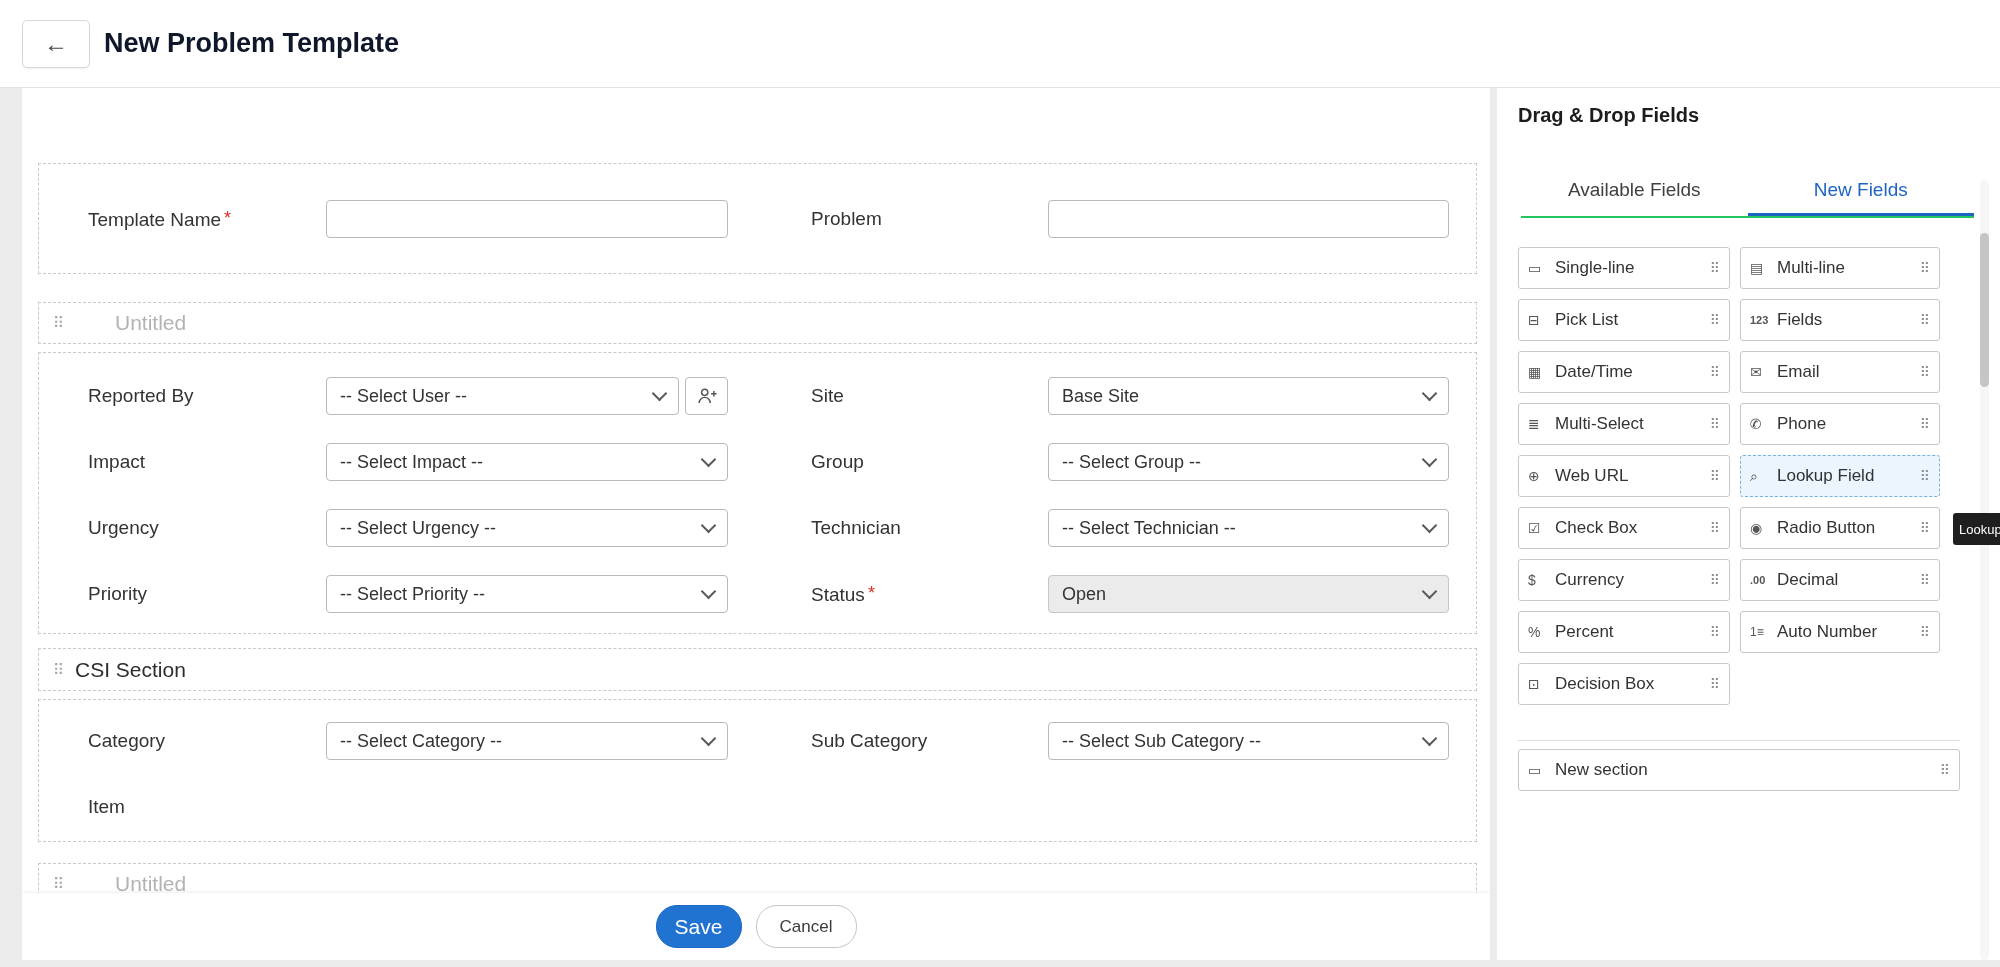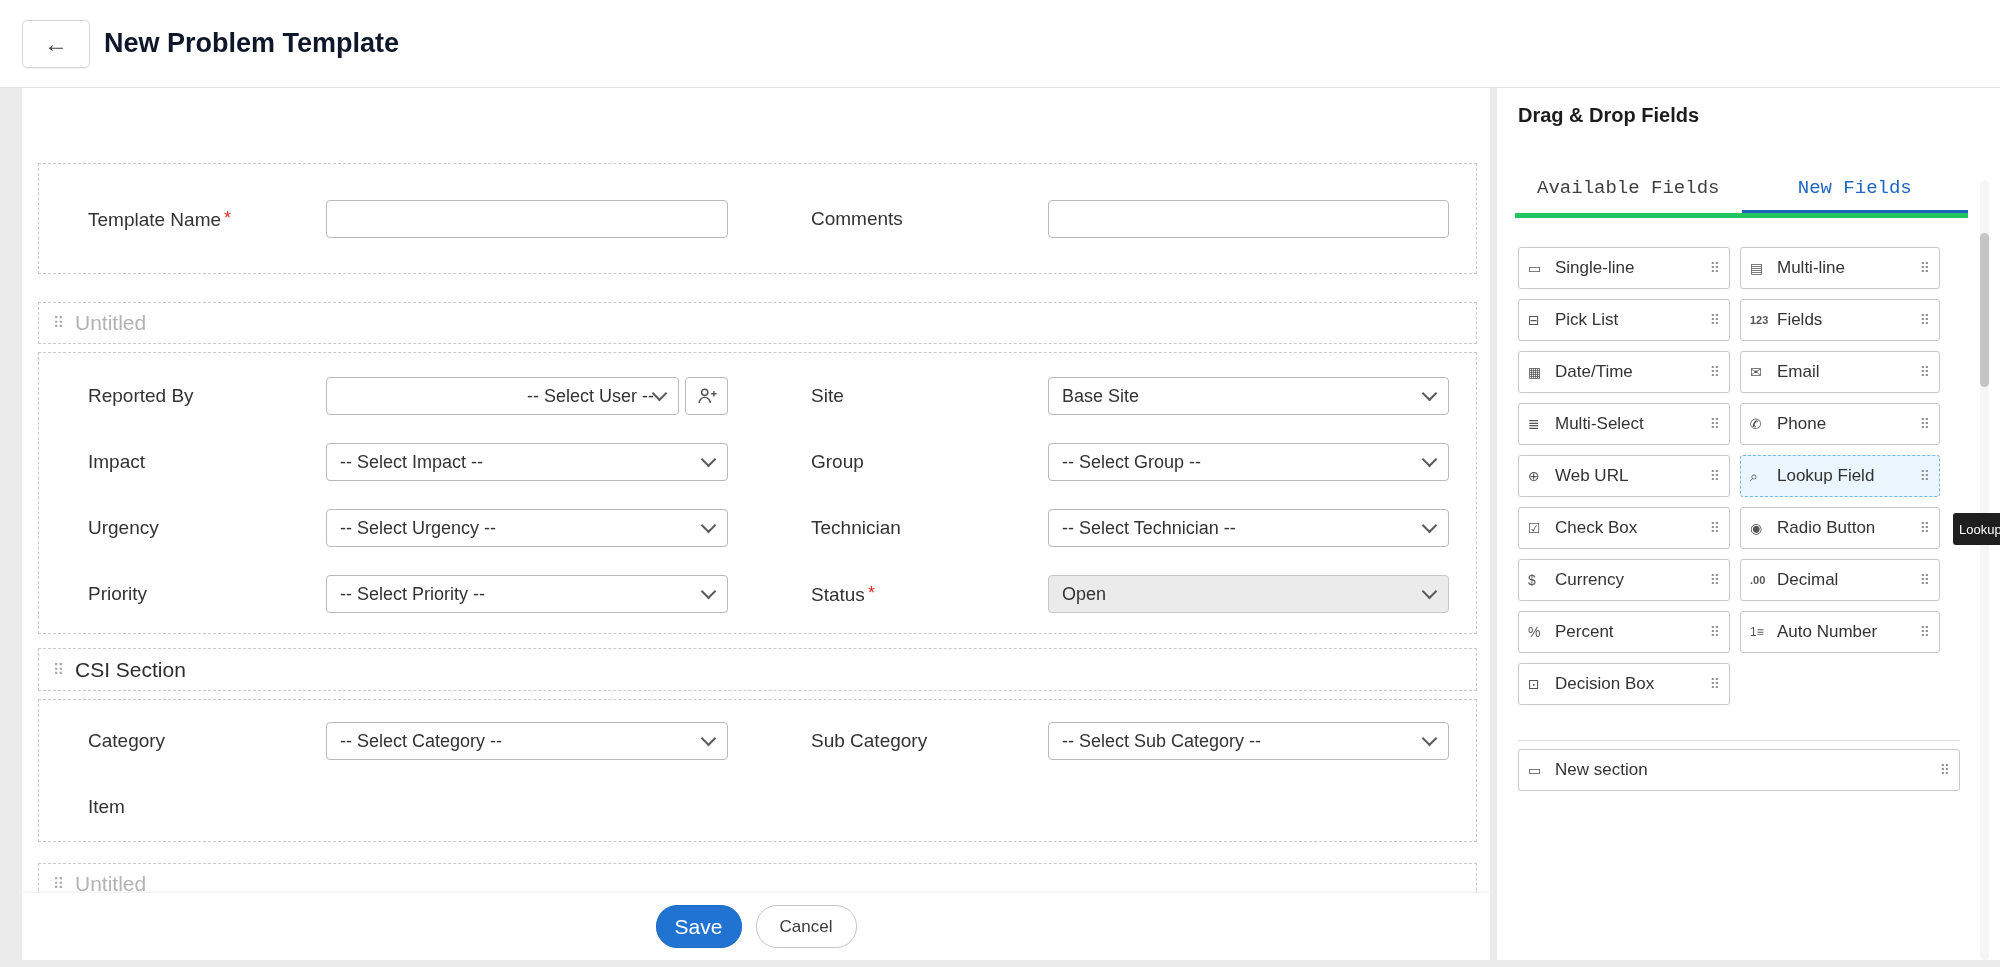--- a/index.html
+++ b/index.html
@@ -21,53 +21,53 @@
   .ltabs{position:absolute;left:0;top:0;width:100%;height:54px;border-bottom:1px solid #dedede;
     display:flex;align-items:stretch;padding-left:18px;box-sizing:border-box;}
   .ltab{display:flex;align-items:center;padding:0 20px;font-size:19px;color:#6f6f6f;
     border-bottom:3px solid transparent;cursor:pointer;}
   .ltab.active{color:#1e65c2;font-weight:bold;border-bottom-color:#1e65c2;}
   
   .dbox{position:absolute;left:16px;width:1439px;border:1px dashed #c9c9c9;box-sizing:border-box;background:#fff;}
   .sec-head{display:flex;align-items:center;gap:11px;padding-left:14px;height:100%;}
   .sec-grip{color:#a8a8a8;font-size:15px;}
   .sec-title{font-size:21px;}
-  .sec-title.muted{color:#b3b3b3;}
+  .sec-title.muted{color:#b3b3b3;margin-left:40px;}
   .sec-title.dark{color:#2d2d2d;font-weight:500;}
   
   .row{position:relative;height:66px;}
   .row-tall{position:relative;height:109px;}
   .lab{position:absolute;top:50%;transform:translateY(-50%);font-size:19px;color:#333;white-space:nowrap;}
   .l1{left:49px;} .l2{left:772px;}
   .req{color:#d93025;margin-left:3px;font-size:18px;vertical-align:2px;}
   .c1{position:absolute;left:287px;width:402px;top:50%;transform:translateY(-50%);}
   .c2{position:absolute;left:1009px;width:401px;top:50%;transform:translateY(-50%);}
   .tinput{height:38px;border:1px solid #b9b9b9;border-radius:4px;box-sizing:border-box;
     font-size:18px;padding:0 10px;outline:none;background:#fff;display:block;}
   .select{height:38px;border:1px solid #b9b9b9;border-radius:4px;background:#fff;box-sizing:border-box;
     display:flex;align-items:center;justify-content:space-between;padding:0 13px;cursor:pointer;}
   .select .sval{font-size:18px;color:#333;white-space:nowrap;overflow:hidden;}
   .chev{width:9px;height:9px;border-right:2px solid #5a5a5a;border-bottom:2px solid #5a5a5a;
     transform:rotate(45deg);margin-top:-5px;flex:0 0 auto;}
   .select.disabled{background:#ebebeb;border-color:#c6c6c6;}
   .with-btn{display:flex;gap:6px;}
-  .with-btn .select{flex:1;justify-content:flex-end;}
+  .with-btn .select{flex:1;}
   .icon-btn{width:43px;height:38px;border:1px solid #b9b9b9;border-radius:4px;background:#fff;
     display:flex;align-items:center;justify-content:center;cursor:pointer;box-sizing:border-box;}
   
   .lfooter{position:absolute;left:0;top:805px;width:100%;height:67px;background:#fff;
     box-shadow:0 -1px 3px rgba(0,0,0,.07);display:flex;justify-content:center;align-items:flex-start;
     gap:14px;padding-top:12px;box-sizing:border-box;z-index:5;}
   .btn-save{width:84px;height:41px;border-radius:21px;background:#2173d2;border:1px solid #1e6ac4;
     color:#fff;font-size:21px;display:flex;align-items:center;justify-content:center;cursor:pointer;}
   .btn-cancel{width:99px;height:41px;border-radius:21px;background:#fff;border:1px solid #c6c6c6;
     color:#3c3c3c;font-size:17px;display:flex;align-items:center;justify-content:center;cursor:pointer;}
   
   .rp-title{position:absolute;left:21px;top:16px;font-size:20px;font-weight:bold;color:#1c1c1c;}
-  .rtabs{position:absolute;left:18px;top:78px;width:453px;height:52px;display:flex;border-bottom:5px solid #22c55e;box-sizing:border-box;font-family:Liberation Mono, monospace;}
+  .rtabs{position:absolute;left:24px;top:78px;width:453px;height:52px;display:flex;border-bottom:2px solid #22c55e;box-sizing:border-box;}
   .rtab{flex:1;display:flex;align-items:center;justify-content:center;font-size:19px;color:#3f3f3f;
     border-bottom:3px solid transparent;cursor:pointer;}
   .rtab.active{color:#1e65c2;border-bottom-color:#1e65c2;}
   .chips{position:absolute;left:21px;top:159px;display:grid;grid-template-columns:212px 200px;
     grid-auto-rows:42px;column-gap:10px;row-gap:10px;}
   .chip{border:1px solid #c9c9c9;border-radius:3px;background:#fff;display:flex;align-items:center;
     padding:0 9px;box-sizing:border-box;cursor:grab;}
   .chip.hl{border:1px dashed #72b4e6;background:#eaf5fe;}
   .cicon{width:27px;flex:0 0 auto;font-size:14px;color:#555;text-align:left;}
   .clab{flex:1;font-size:17px;color:#333;white-space:nowrap;overflow:hidden;}
@@ -94,21 +94,21 @@
 
 <div class="left-panel">
 
 
   <div class="dbox" style="top:75px;height:111px;">
     <div class="row-tall">
       <span class="lab l1">
         <span>Template Name</span><span class="req">*</span>
       </span>
       <input class="tinput c1" style="">
-      <span class="lab l2">Comments</span>
+      <span class="lab l2">Problem</span>
       <input class="tinput c2" style="">
     </div>
   </div>
 
   <div class="dbox" style="top:214px;height:42px;">
     <div class="sec-head">
       <span class="sec-grip">⠿</span>
       <span class="sec-title muted">Untitled</span>
     </div>
   </div>

